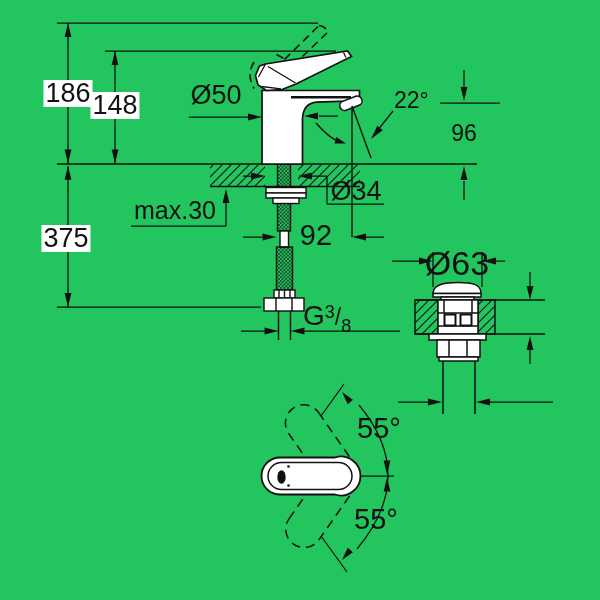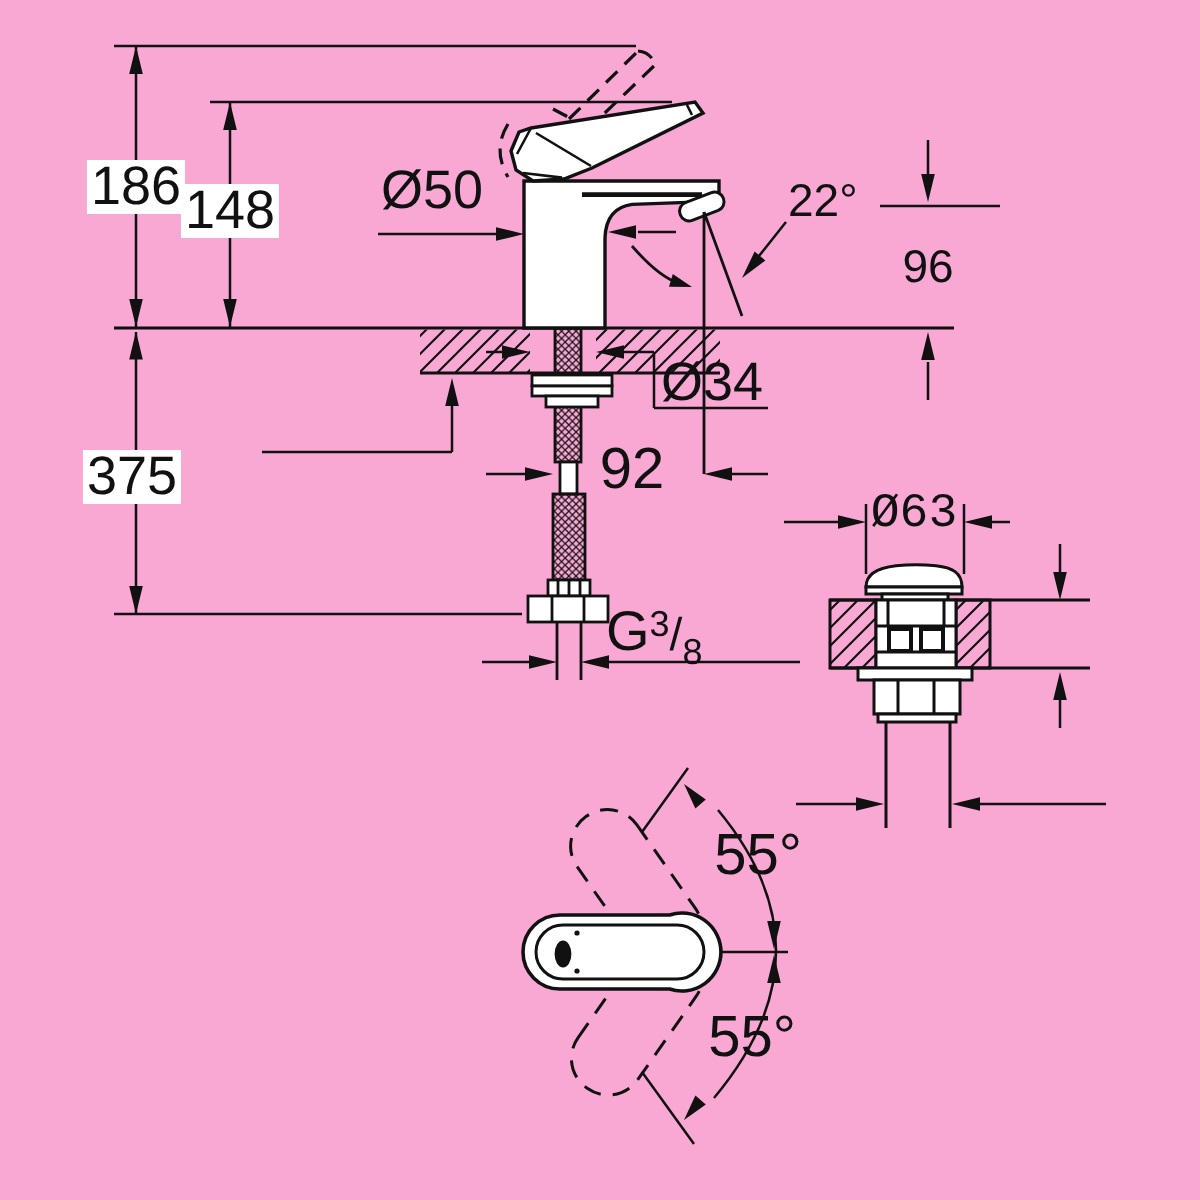--- a/index.html
+++ b/index.html
@@ -1,23 +1,23 @@
 <!DOCTYPE html>
 <html><head>
 <meta charset="utf-8">
 <style>
   html,body{margin:0;padding:0;background:#fff;}
-  #stage{position:relative;width:600px;height:600px;background:#f9a8d4;overflow:hidden;
+  #stage{position:relative;width:600px;height:600px;background:#22c55e;overflow:hidden;
          font-family:"Liberation Sans", sans-serif;color:#111;}
   #drawing{position:absolute;left:0;top:0;}
   .lbl{position:absolute;line-height:1;white-space:nowrap;color:#111;
        font-family:"Liberation Sans", sans-serif;}
   .ctr{transform:translateX(-50%);}
   .onln{background:#fff;padding:0 2px;}
-  .f27{font-size:27px;} .f29{font-size:29px;} .f26{font-size:24px;font-family:Liberation Mono, monospace;}
+  .f27{font-size:27px;} .f29{font-size:29px;} .f26{font-size:34px;}
   .f25{font-size:25px;} .f23{font-size:23px;}
   .thread{font-size:28px;}
   .thread .sup{font-size:18px;position:relative;top:-7px;}
   .thread .sub{font-size:18px;position:relative;top:7px;}
   .thread .sl{font-size:23px;}
 </style>
 </head>
 <body>
 
 <div id="stage">
@@ -183,20 +183,21 @@
                M387,474.5 L383.6,460.5 L390.4,460.5 Z
                M387,477.5 L383.6,491.5 L390.4,491.5 Z" fill="#111" stroke="none"></path>
     </g>
   </g>
 </svg>
 
 <div class="lbl ctr onln f27" style="left:68px;top:80px;">186</div>
 <div class="lbl ctr onln f27" style="left:115px;top:92px;">148</div>
 <div class="lbl ctr onln f27" style="left:66px;top:225px;text-align:center;">375</div>
 <div class="lbl ctr f27" style="left:216px;top:82px;">Ø50</div>
+<div class="lbl ctr f25" style="left:175px;top:198px;">max.30</div>
 <div class="lbl ctr f27" style="left:356px;top:178px;">Ø34</div>
 <div class="lbl ctr f29" style="left:316px;top:221px;">92</div>
 <div class="lbl f23" style="left:394px;top:89px;">22°</div>
 <div class="lbl ctr f23" style="left:464px;top:122px;">96</div>
 <div class="lbl ctr f26" style="left:457px;top:246px;">Ø63</div>
 <div class="lbl ctr f29" style="left:379px;top:414px;">55°</div>
 <div class="lbl ctr f29" style="left:376px;top:505px;">55°</div>
 
 <div class="lbl thread" style="left:303px;top:302px;">
   <span>G</span><span class="sup">3</span><span class="sl">/</span><span class="sub">8</span>

